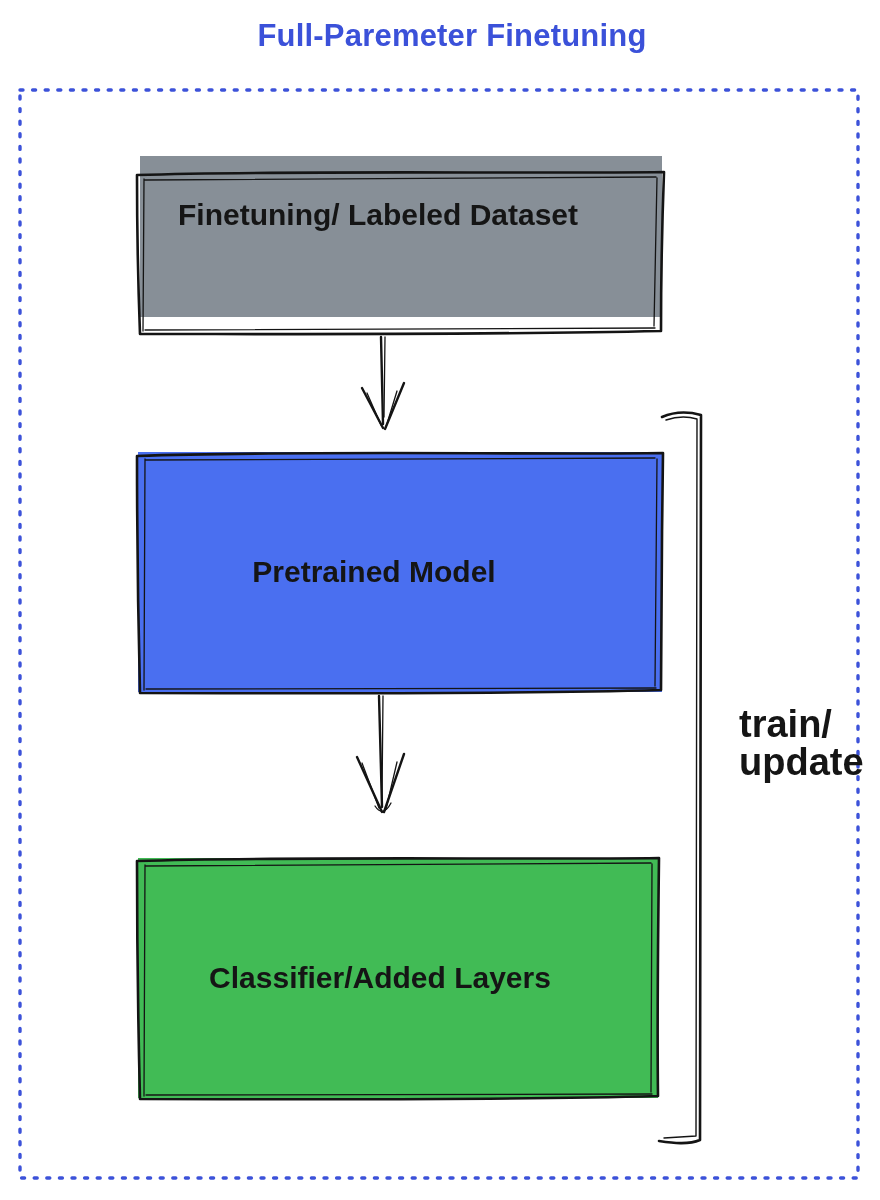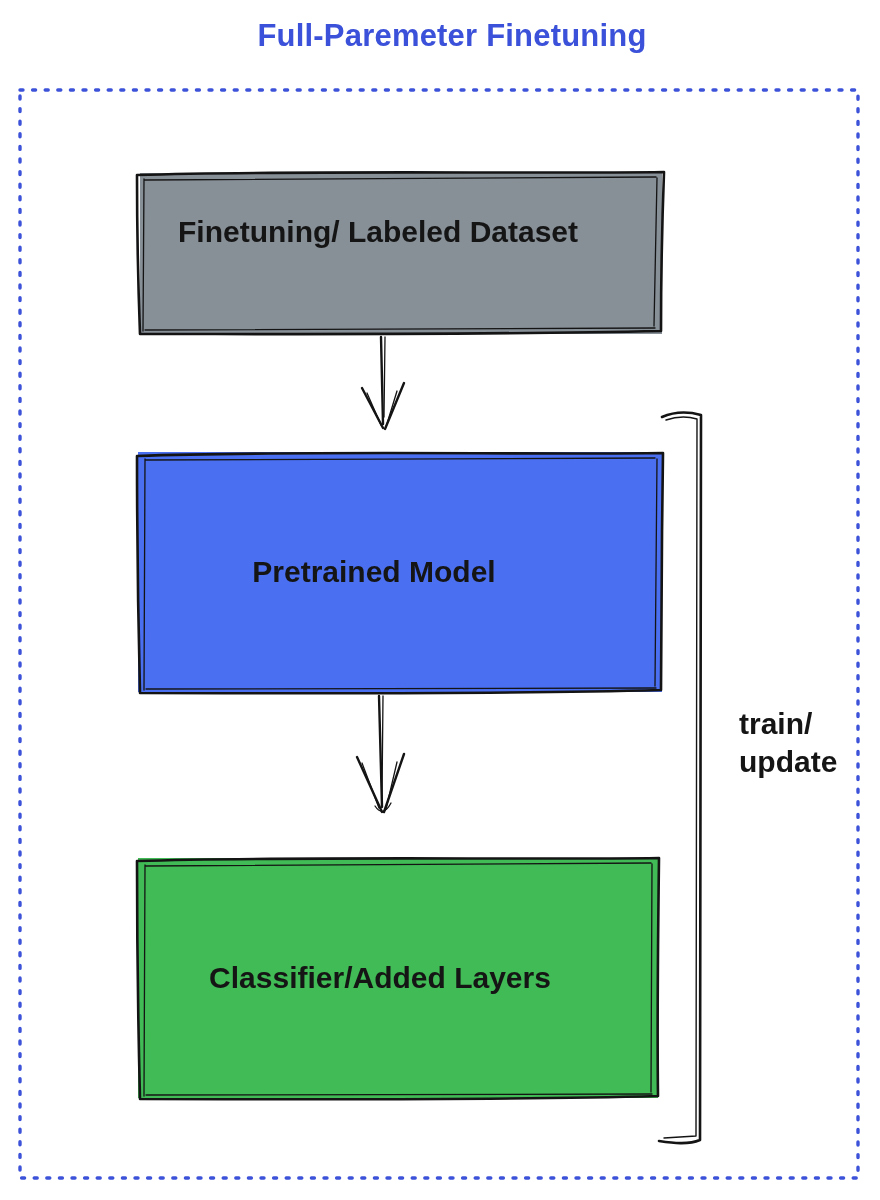--- a/index.html
+++ b/index.html
@@ -23,41 +23,41 @@
   .flow-box {
     position: absolute;
     display: flex;
     align-items: center;
     justify-content: center;
     font-size: 30px;
     z-index: 1;
     box-sizing: border-box;
   }
   #box-dataset {
-    left: 140px; top: 173px; width: 522px; height: 161px;
+    left: 140px; top: 156px; width: 522px; height: 161px;
     align-items: flex-start; justify-content: flex-start;
     padding: 42px 8px 0 38px;
   }
   #box-pretrained {
     left: 138px; top: 452px; width: 524px; height: 240px;
     padding-right: 52px;
   }
   #box-classifier {
     left: 138px; top: 858px; width: 520px; height: 240px;
     padding-right: 36px;
   }
   #strokes {
     position: absolute;
     left: 0; top: 0;
     z-index: 2;
     pointer-events: none;
   }
   #bracket-label {
     left: 739px; top: 705px;
-    font-size: 30px;
+    font-size: 38px;
     line-height: 38px;
     white-space: pre-line;
     z-index: 3;
   }
 </style>
 </head>
 <body>
 
 <div id="canvas" style="color: rgb(21, 21, 21);">
 

